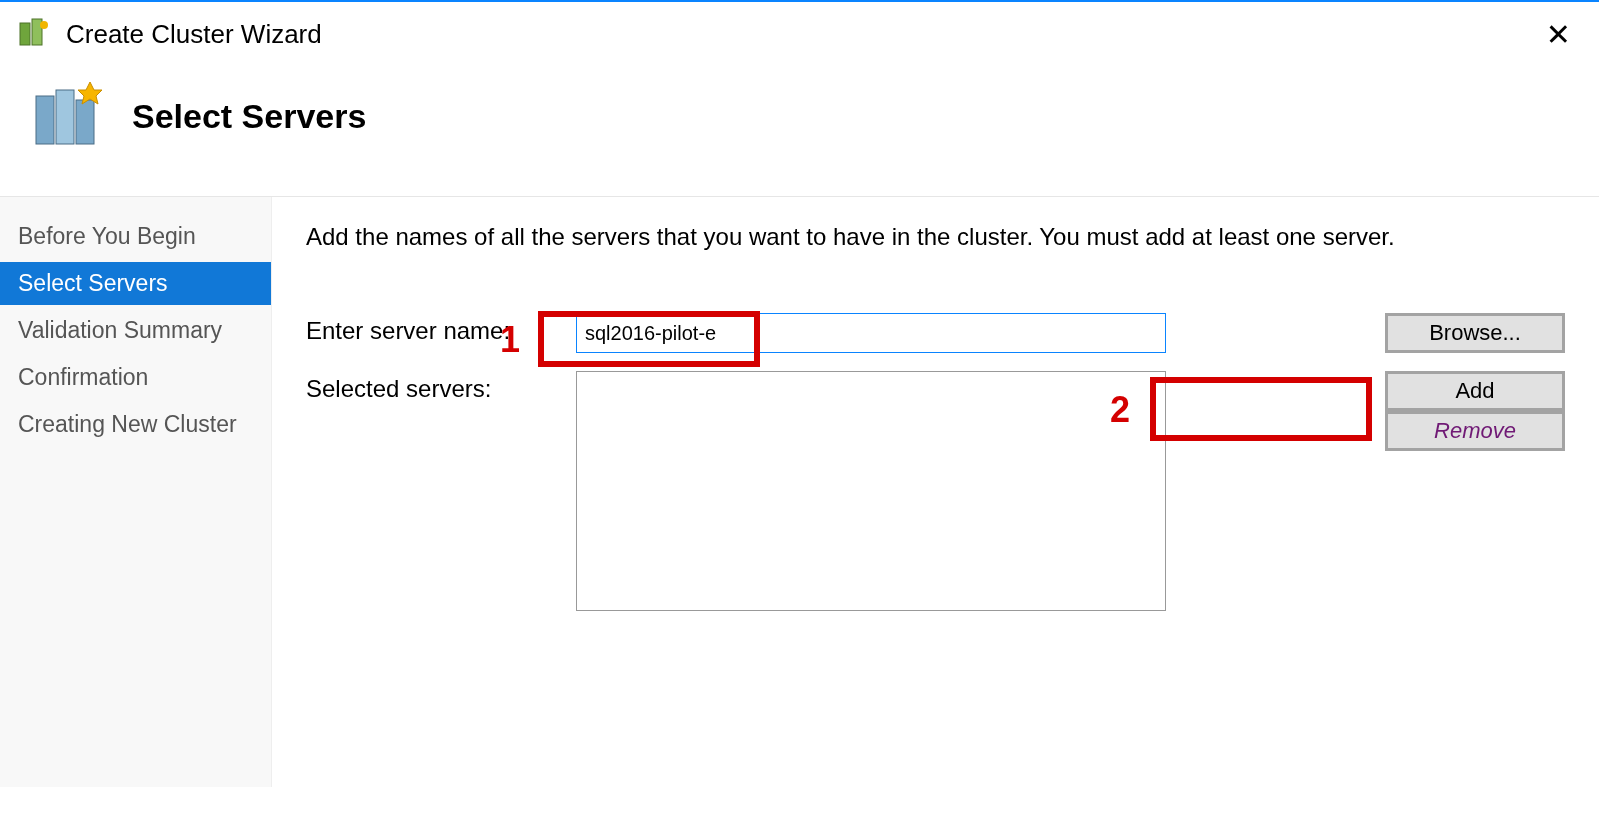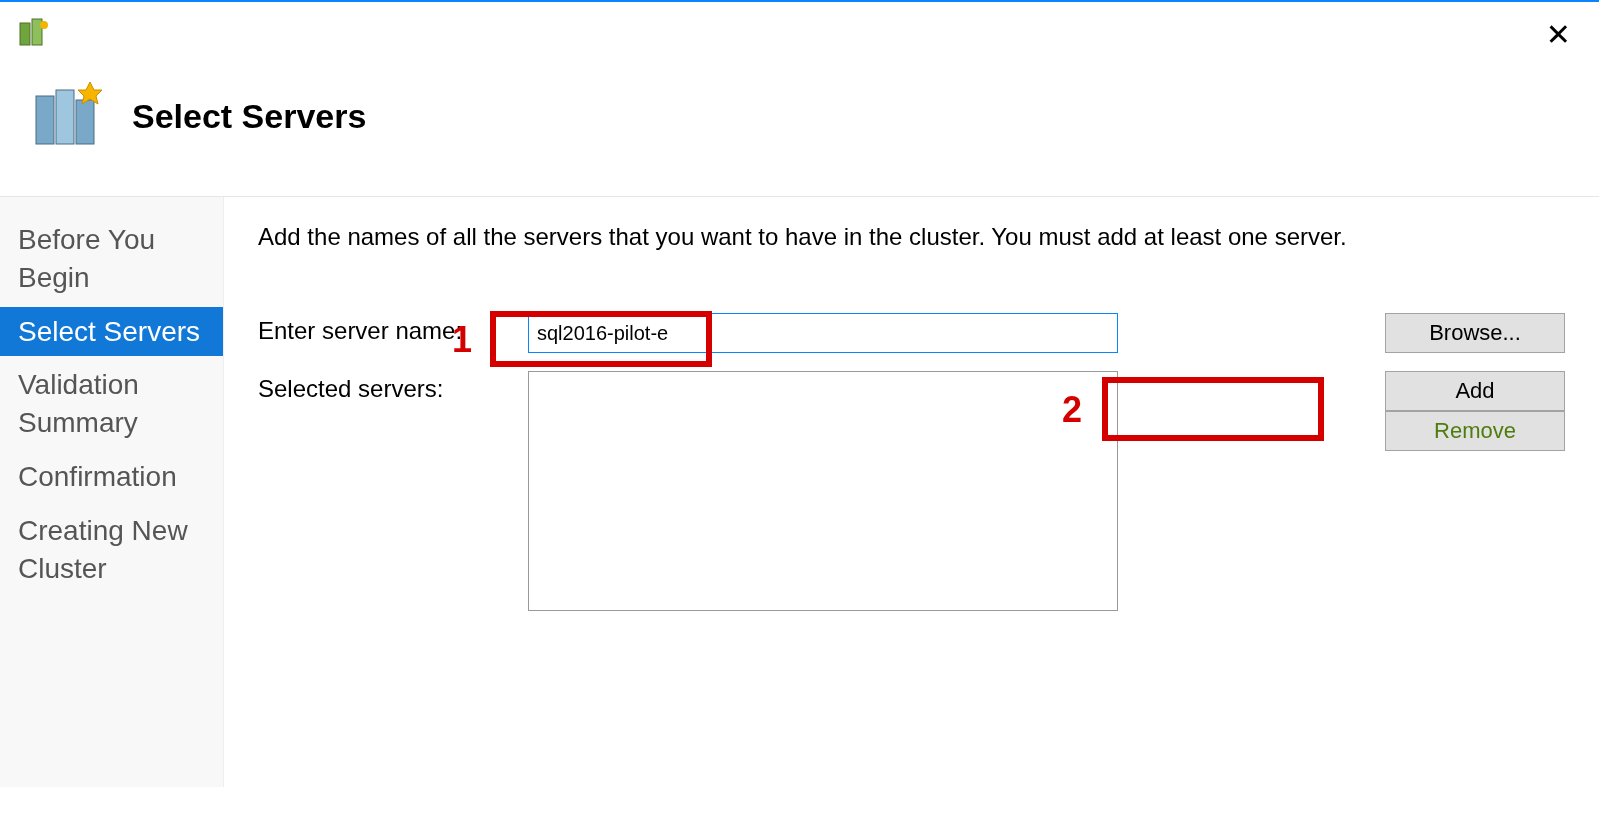--- a/index.html
+++ b/index.html
@@ -5,52 +5,53 @@
   * { box-sizing: border-box; }
   html, body { margin:0; padding:0; font-family: "Segoe UI", Tahoma, sans-serif; background:#fff; color:#000; }
   .window { width:1599px; height:820px; border-top:2px solid #0a84ff; position:relative; }
   .titlebar { display:flex; align-items:center; height:64px; padding:0 18px; }
   .titlebar .title { font-size:26px; margin-left:14px; font-weight:400; }
   .titlebar .spacer { flex:1; }
   .close-x { font-size:30px; font-weight:300; cursor:pointer; padding:4px 10px; }
   .header { display:flex; align-items:center; padding:10px 20px 40px 28px; border-bottom:1px solid #e6e6e6; }
   .header .heading { font-size:34px; font-weight:700; margin-left:24px; }
   .body { display:flex; height:calc(100% - 64px - 164px); }
-  .sidebar { width:224px; background:#f8f8f8; padding:18px 0; font-size:28px; border-right:1px solid #eee;}
+  .sidebar { width:272px; background:#f8f8f8; padding:18px 0; font-size:23px; border-right:1px solid #eee;}
   .sidebar .item { padding:6px 18px; color:#555; cursor:pointer; line-height:1.35; margin-bottom:4px;}
   .sidebar .item.active { background:#1178d7; color:#fff; }
   .main { flex:1; padding:26px 34px; font-size:24px; position:relative; }
   .instr { margin-bottom:62px; }
   .row { display:flex; align-items:flex-start; margin-bottom:18px; }
   .label { width:270px; padding-top:4px; }
   .middle { flex:1; }
   .server-input { width:590px; height:40px; border:1px solid #0a84ff; font-size:20px; padding:2px 8px; font-family:inherit; outline:none; }
   .selected-box { width:590px; height:240px; border:1px solid #999; background:#fff; }
   .btncol { width:180px; margin-left:28px; display:flex; flex-direction:column; }
-  .btn { height:40px; background:#e1e1e1; border:1px solid #a3a3a3; font-size:22px; font-family:inherit; cursor:pointer; }
-  .btn:disabled { color:#4d7c0f; cursor:default; }
+  .btn { height:40px; background:#e1e1e1; border:3px solid #a3a3a3; font-size:22px; font-family:inherit; cursor:pointer; }
+  .btn:disabled { color:#701a75; cursor:default;font-style:italic; }
   
   .anno-box { position:absolute; border:6px solid #d40000; pointer-events:none; }
   .anno-num { position:absolute; color:#d40000; font-size:36px; font-weight:700; pointer-events:none; }
   
   .title-icon svg, .header-icon svg { display:block; }
 </style>
 </head>
 <body>
 
 <div class="window">
 
   <div class="titlebar">
     <span class="title-icon">
       <svg width="34" height="34" viewBox="0 0 34 34">
         <rect x="2" y="6" width="10" height="22" fill="#6fa53c" stroke="#4d7328"></rect>
         <rect x="14" y="2" width="10" height="26" fill="#8fbf5c" stroke="#4d7328"></rect>
         <circle cx="26" cy="8" r="4" fill="#f1b600"></circle>
       </svg>
     </span>
+    <span class="title">Create Cluster Wizard</span>
     <span class="spacer"></span>
     <span class="close-x">✕</span>
   </div>
 
   <div class="header">
     <span class="header-icon">
       <svg width="80" height="80" viewBox="0 0 80 80">
         <rect x="8" y="20" width="18" height="48" fill="#7aa8c9" stroke="#4a6d85"></rect>
         <rect x="28" y="14" width="18" height="54" fill="#9fc6df" stroke="#4a6d85"></rect>
         <rect x="48" y="24" width="18" height="44" fill="#7aa8c9" stroke="#4a6d85"></rect>

